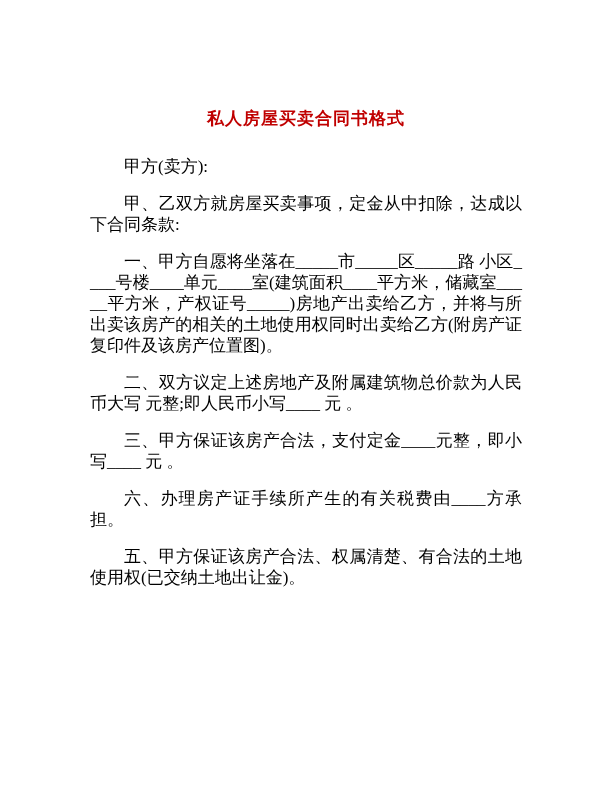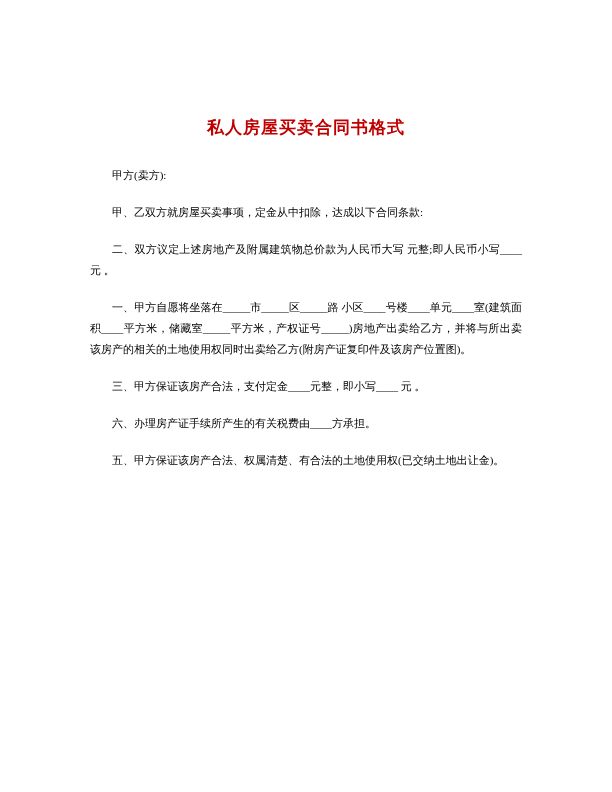--- a/index.html
+++ b/index.html
@@ -15,41 +15,41 @@
     overflow: hidden;
   }
   .page {
     box-sizing: border-box;
     width: 612px;
     height: 792px;
     padding: 103px 90px 40px 90px;
     background: #ffffff;
   }
   .doc-title {
-    margin: 13px 0 26px 0;
+    margin: 4px 0 26px 0;
     font-size: 17px;
     font-weight: bold;
     text-align: center;
     letter-spacing: 1px;
   }
   .para {
     margin: 0 0 16px 0;
-    font-size: 11px;
+    font-size: 17px;
     line-height: 21px;
     text-indent: 2em;
     text-align: justify;
     word-break: break-all;
   }
 </style>
 </head>
 <body style="color: rgb(0, 0, 0);">
 
 <div class="page">
   <h1 class="doc-title" style="color: rgb(192, 0, 0);">私人房屋买卖合同书格式</h1>
 
   <p class="para">甲方(卖方):</p>
   <p class="para">甲、乙双方就房屋买卖事项，定金从中扣除，达成以下合同条款:</p>
+  <p class="para">一、甲方自愿将坐落在_____市_____区_____路 小区____号楼____单元____室(建筑面积____平方米，储藏室_____平方米，产权证号_____)房地产出卖给乙方，并将与所出卖该房产的相关的土地使用权同时出卖给乙方(附房产证复印件及该房产位置图)。</p>
   <p class="para">二、双方议定上述房地产及附属建筑物总价款为人民币大写 元整;即人民币小写____ 元 。</p>
-  <p class="para">一、甲方自愿将坐落在_____市_____区_____路 小区____号楼____单元____室(建筑面积____平方米，储藏室_____平方米，产权证号_____)房地产出卖给乙方，并将与所出卖该房产的相关的土地使用权同时出卖给乙方(附房产证复印件及该房产位置图)。</p>
   <p class="para">三、甲方保证该房产合法，支付定金____元整，即小写____ 元 。</p>
   <p class="para">六、办理房产证手续所产生的有关税费由____方承担。</p>
   <p class="para">五、甲方保证该房产合法、权属清楚、有合法的土地使用权(已交纳土地出让金)。</p>
 </div>
 
 </body></html>

